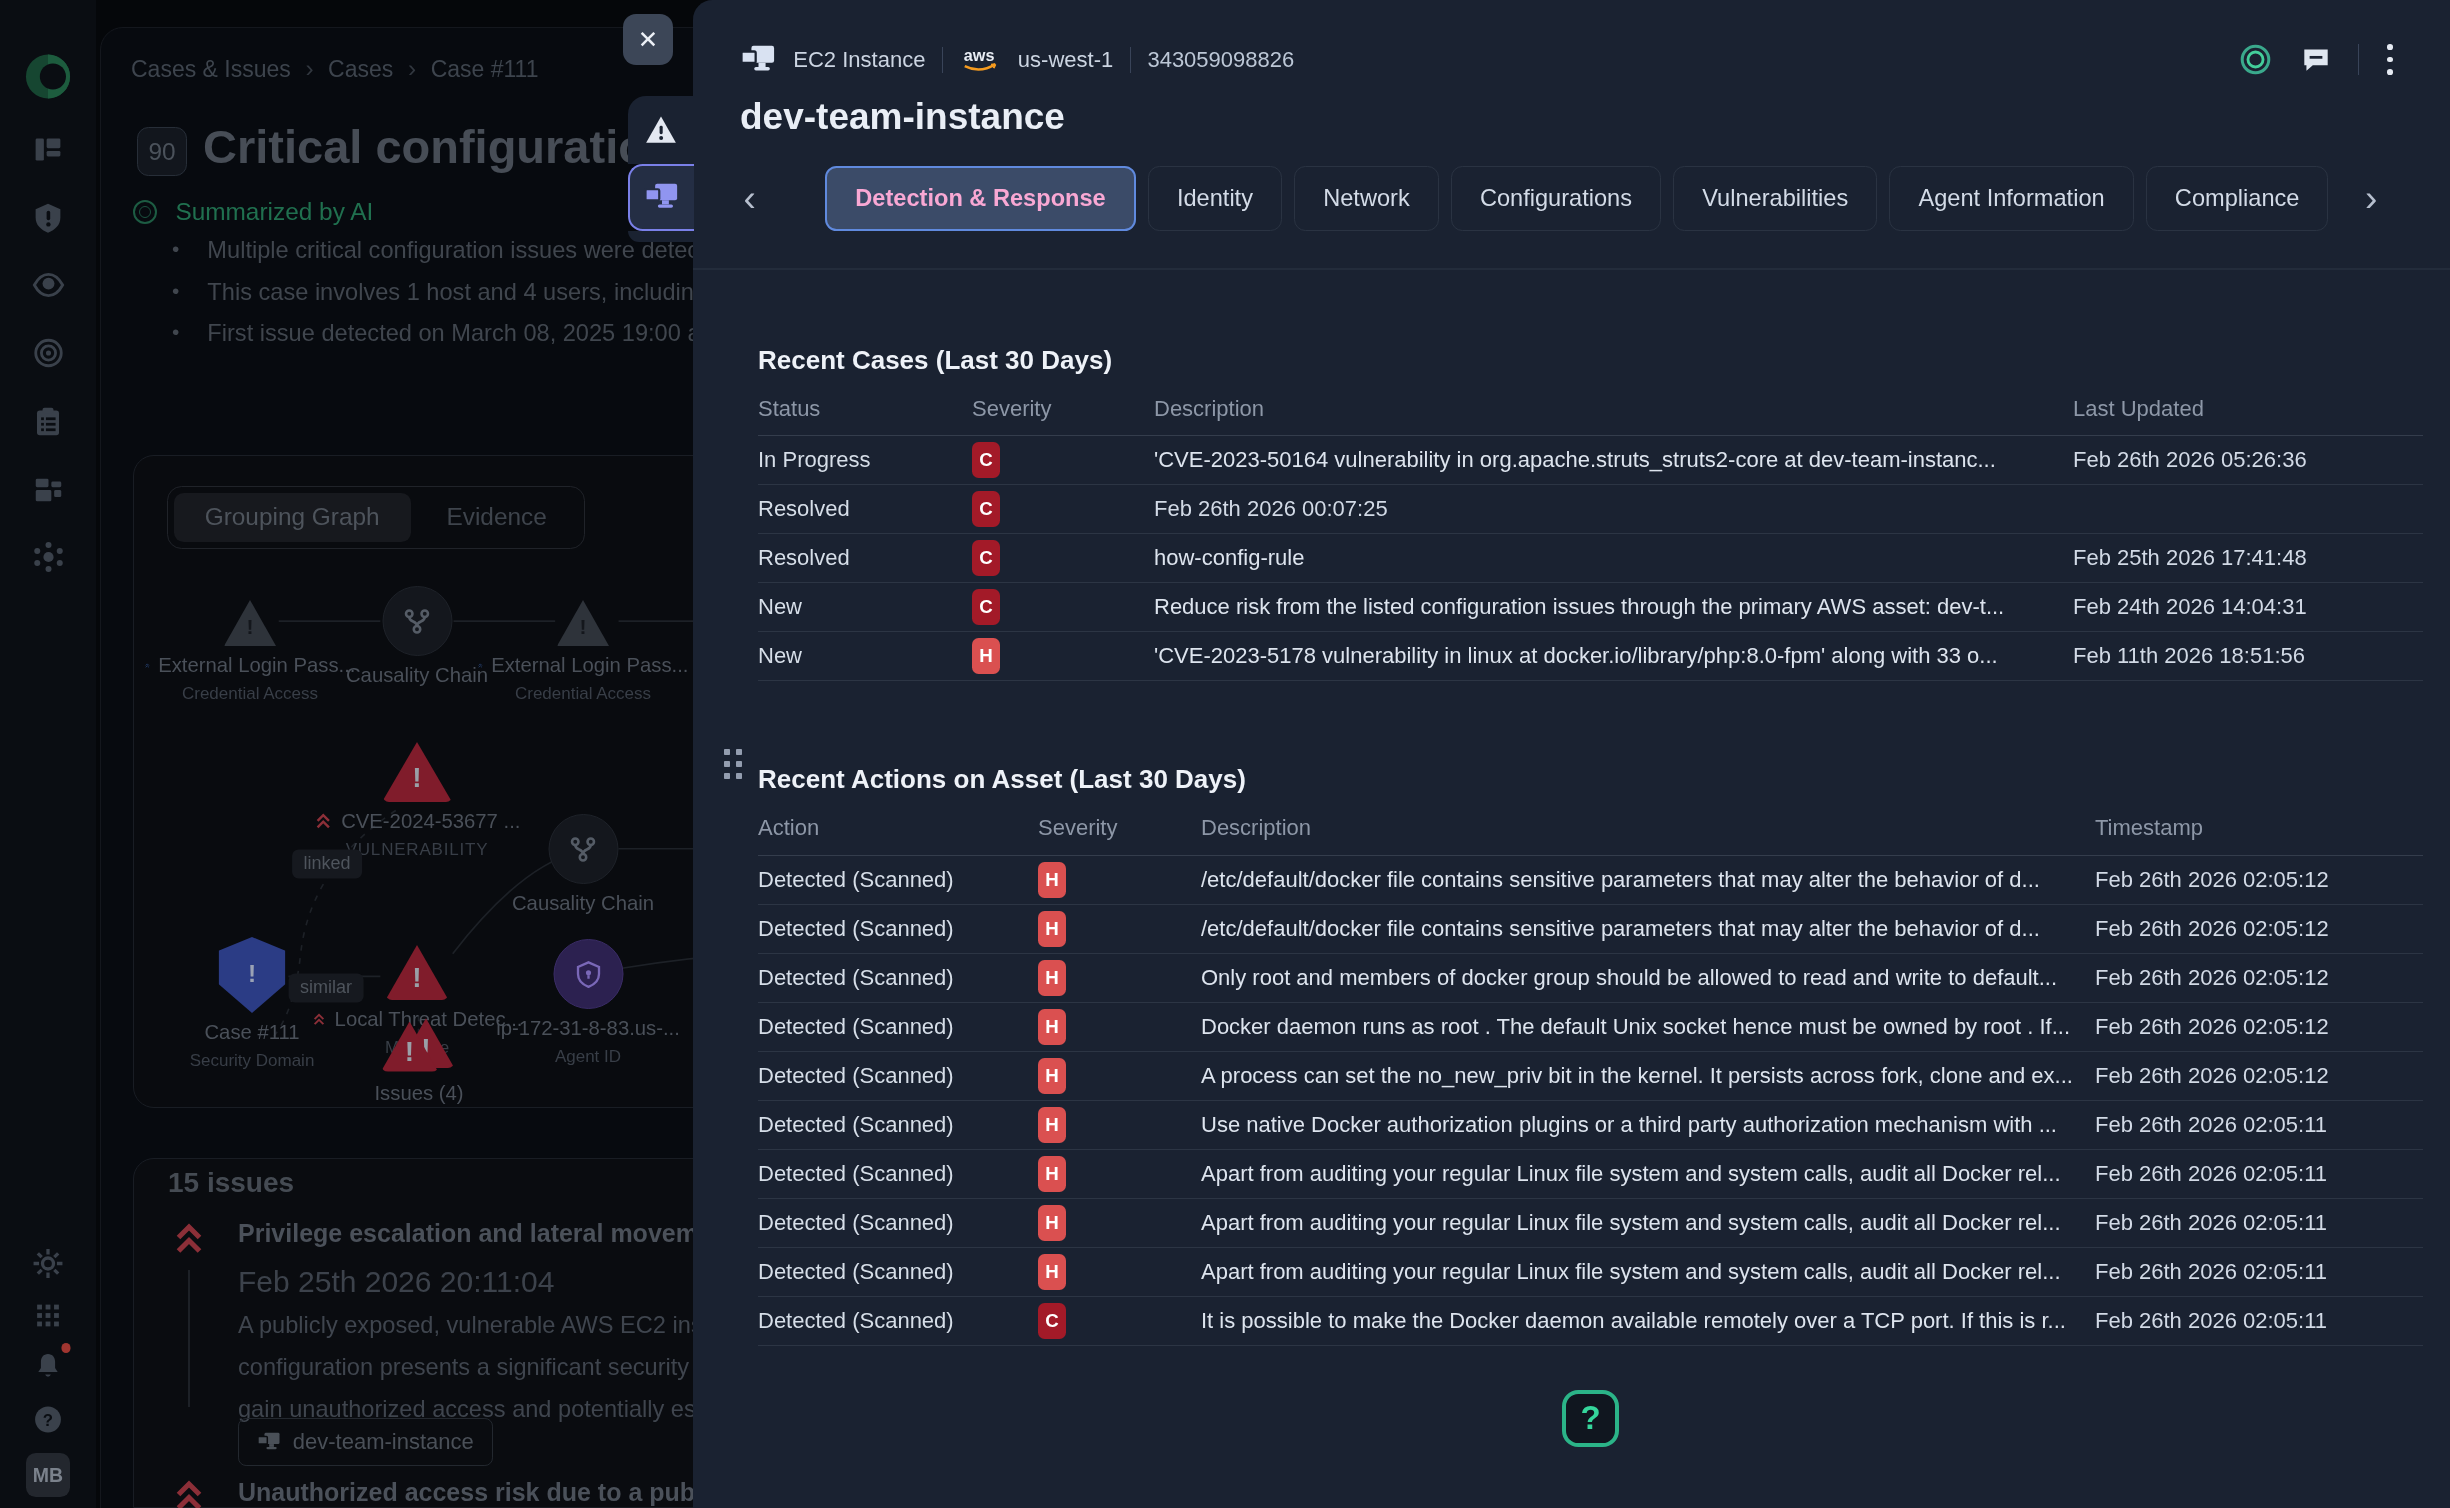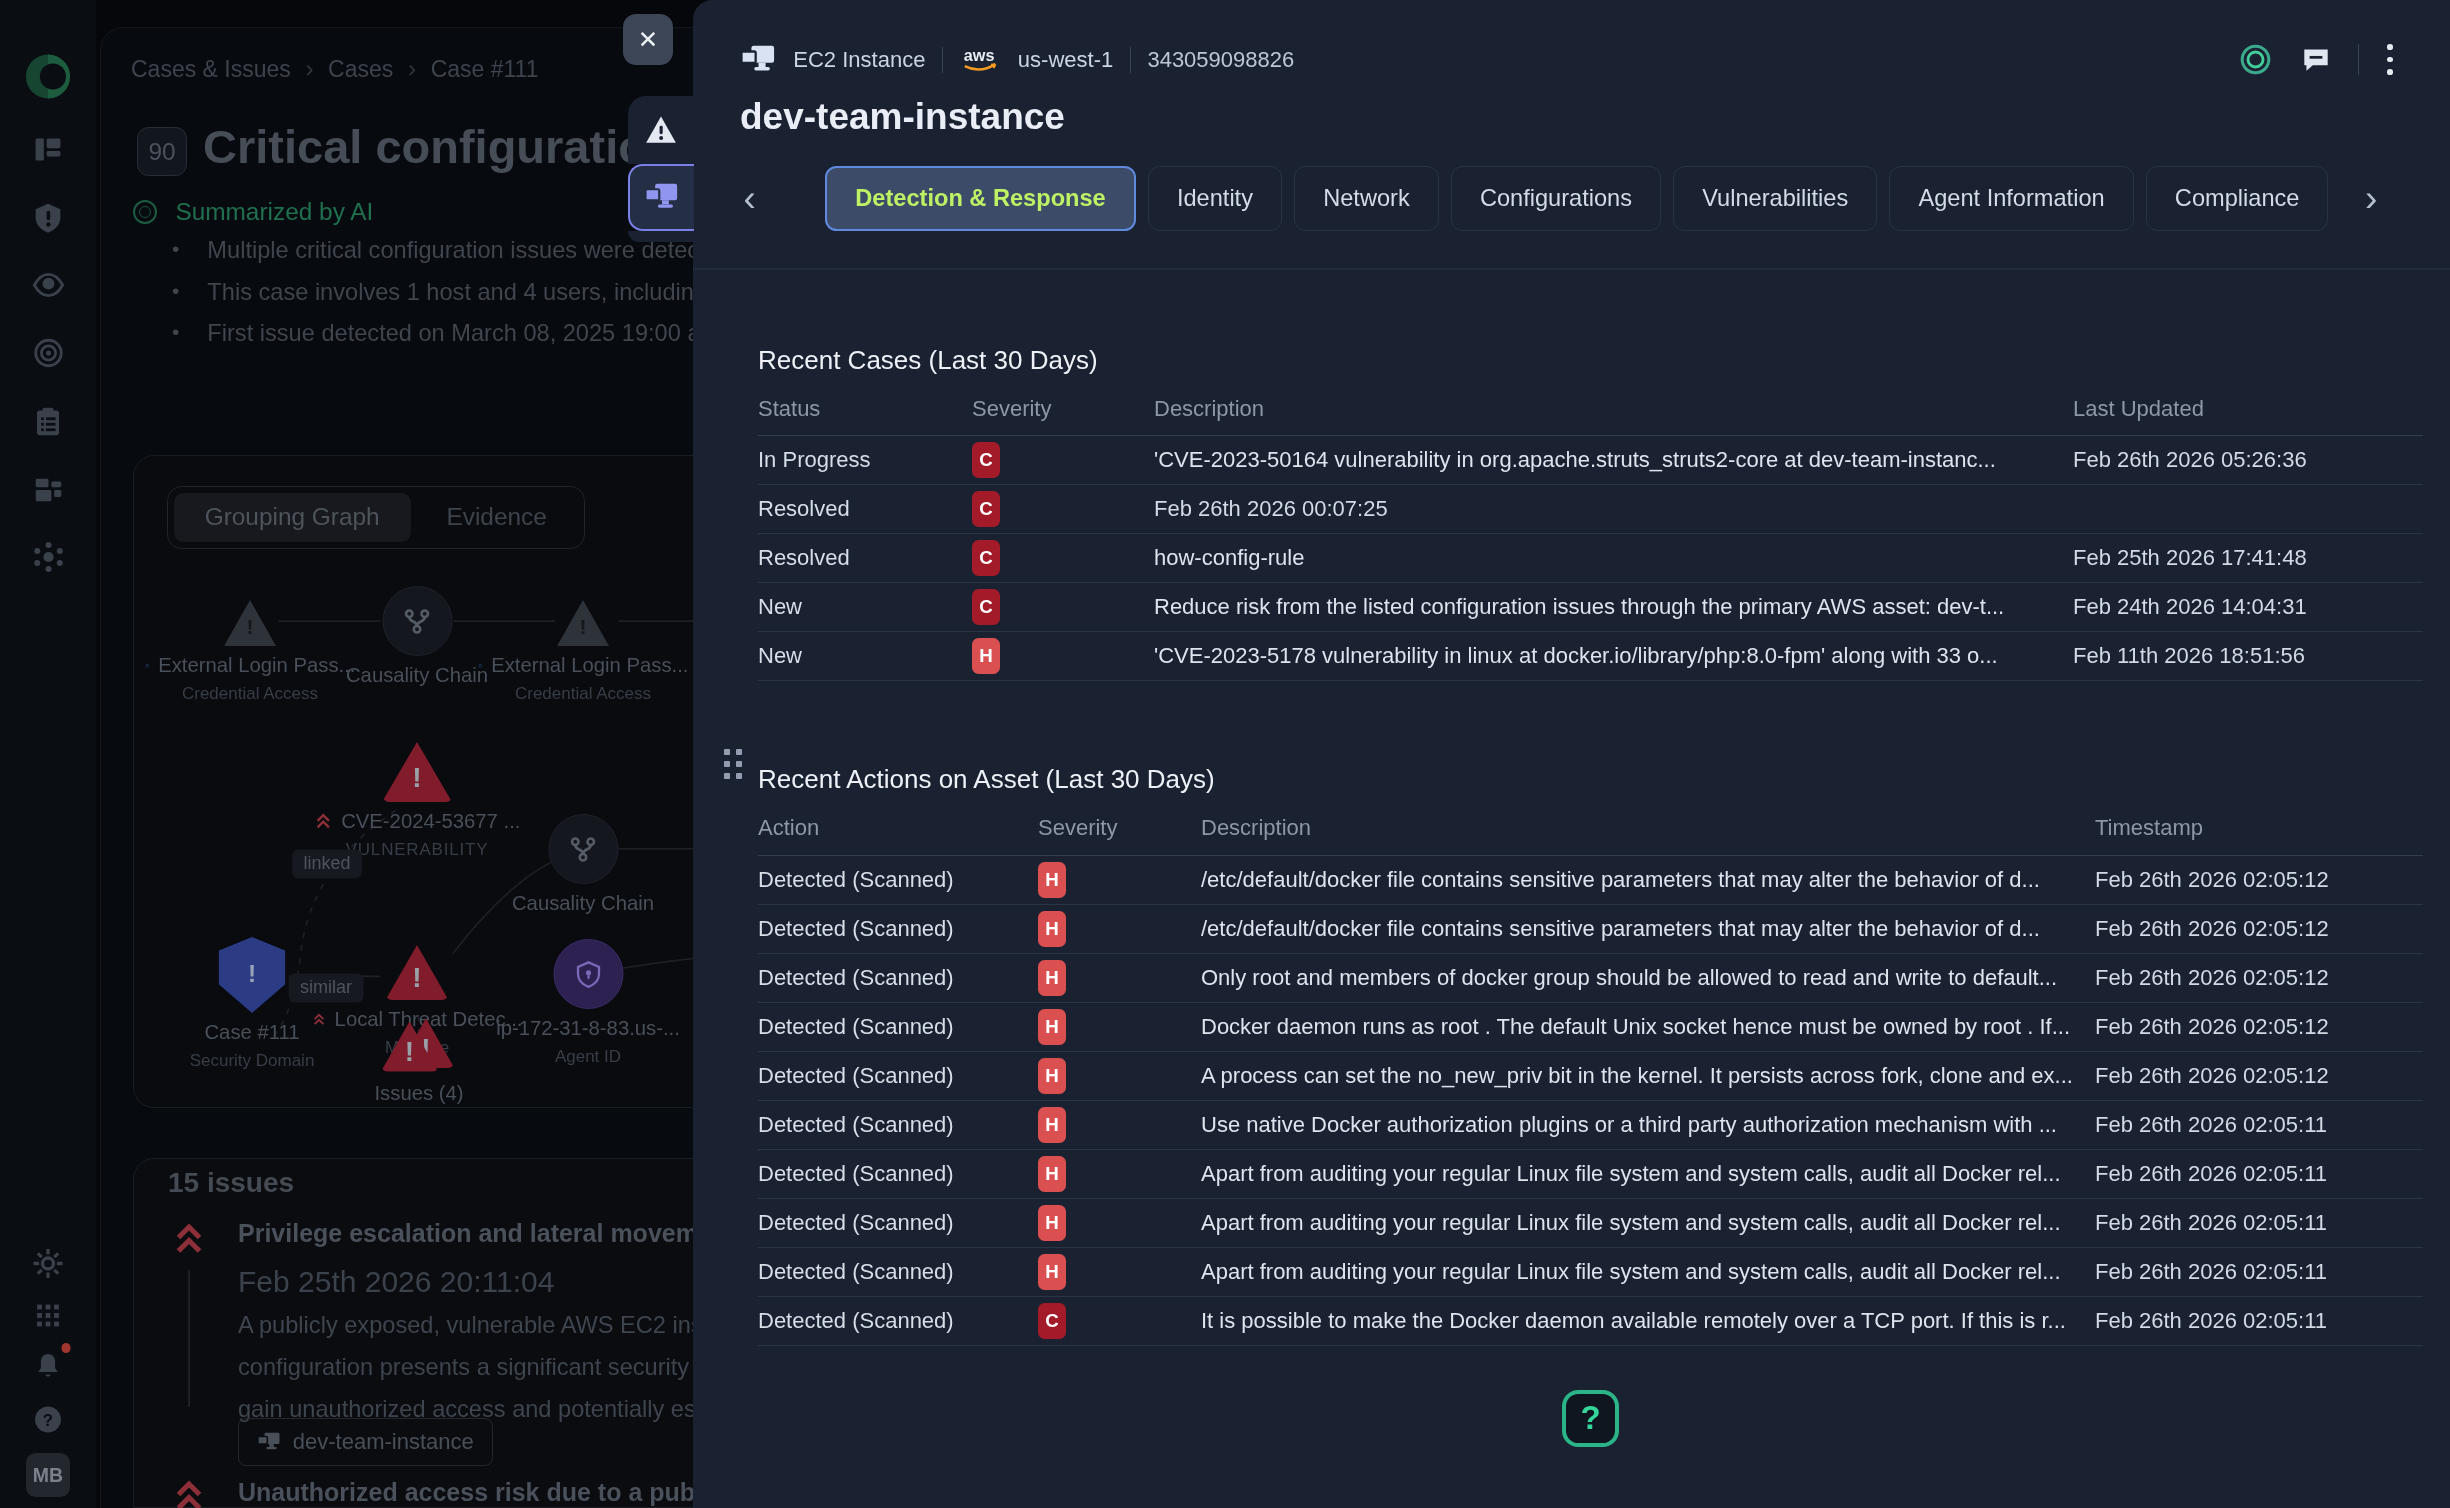--- a/index.html
+++ b/index.html
@@ -115,25 +115,25 @@
   .kebab { display:flex; flex-direction:column; gap:6.5px; padding:3.3px; }
   .kebab span { width:5.7px; height:5.7px; border-radius:50%; background:#e5eaf2; }
 
   .p-title { margin:18px 0 0 47px; font-size:37px; font-weight:600; color:#e9eef6; }
 
   .tabs { display:flex; align-items:center; margin-top:28px; padding:0 33px 0 39px; gap:12.2px; }
   .tab-chev { font-size:37px; color:#b6bfce; padding:0 11.4px; line-height:57px; }
   .tab-chev.right { margin-left:13px; }
   .tab { height:65px; padding:0 28px; font-size:23.6px; color:#d3dbe7; border:1.6px solid #2a3342;
          border-radius:11.4px; display:flex; align-items:center; white-space:nowrap; background:transparent; }
-  .tab.active { background:#3b4b68; border:2.4px solid #608ade; color:#bef264; font-weight:600; margin-left:46px; }
+  .tab.active { background:#3b4b68; border:2.4px solid #608ade; color:#f9a8d4; font-weight:600; margin-left:46px; }
   .tabs-divider { height:1.6px; background:#232c3b; margin-top:37px; }
 
   .content { padding:0 27px 0 65px; }
-  .sec-title { font-size:26px; font-weight:400; color:#eef2f8; }
+  .sec-title { font-size:26px; font-weight:700; color:#eef2f8; }
   .sec-title.first { margin-top:75px; }
   .sec-title.second { margin-top:83px; }
 
   .thead { display:grid; height:54px; align-items:center; font-size:22px; color:#8d97a7;
            border-bottom:1.6px solid #343d4c; margin-top:6.5px; }
   .trow { display:grid; height:49px; align-items:center; font-size:22px; border-bottom:1.6px solid #2c3544; }
   .cols1 { grid-template-columns:214px 182px 919px 350px; }
   .cols2 { grid-template-columns:280px 163px 894px 328px; }
   .c-status { color:#d6dee8; }
   .c-desc { color:#dde4ee; white-space:nowrap; overflow:hidden; }

